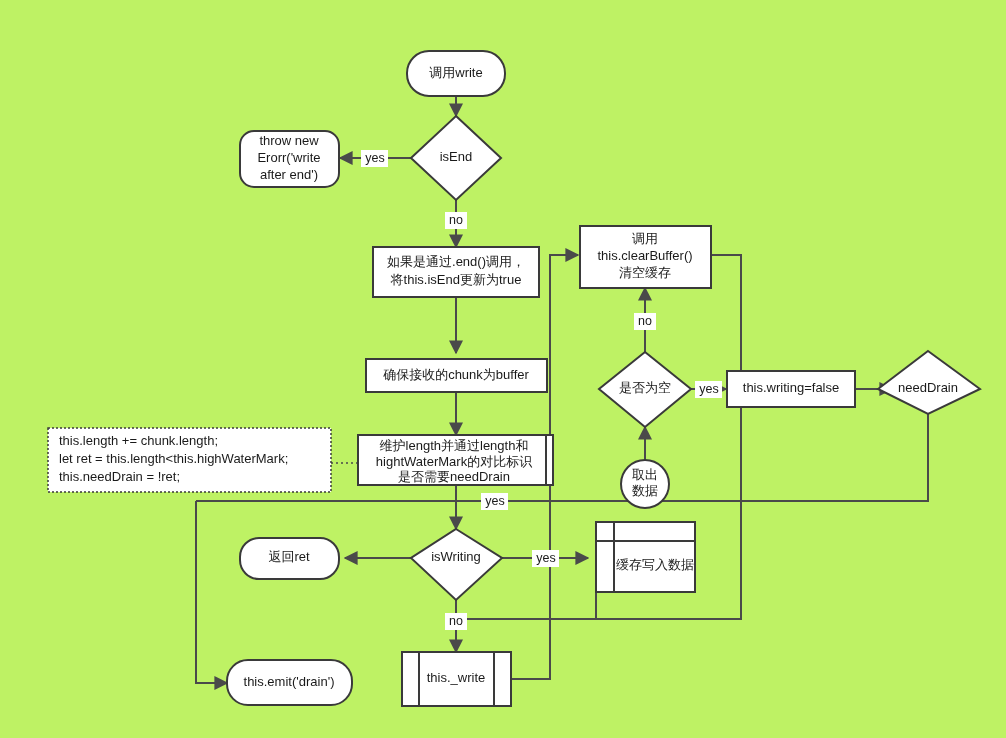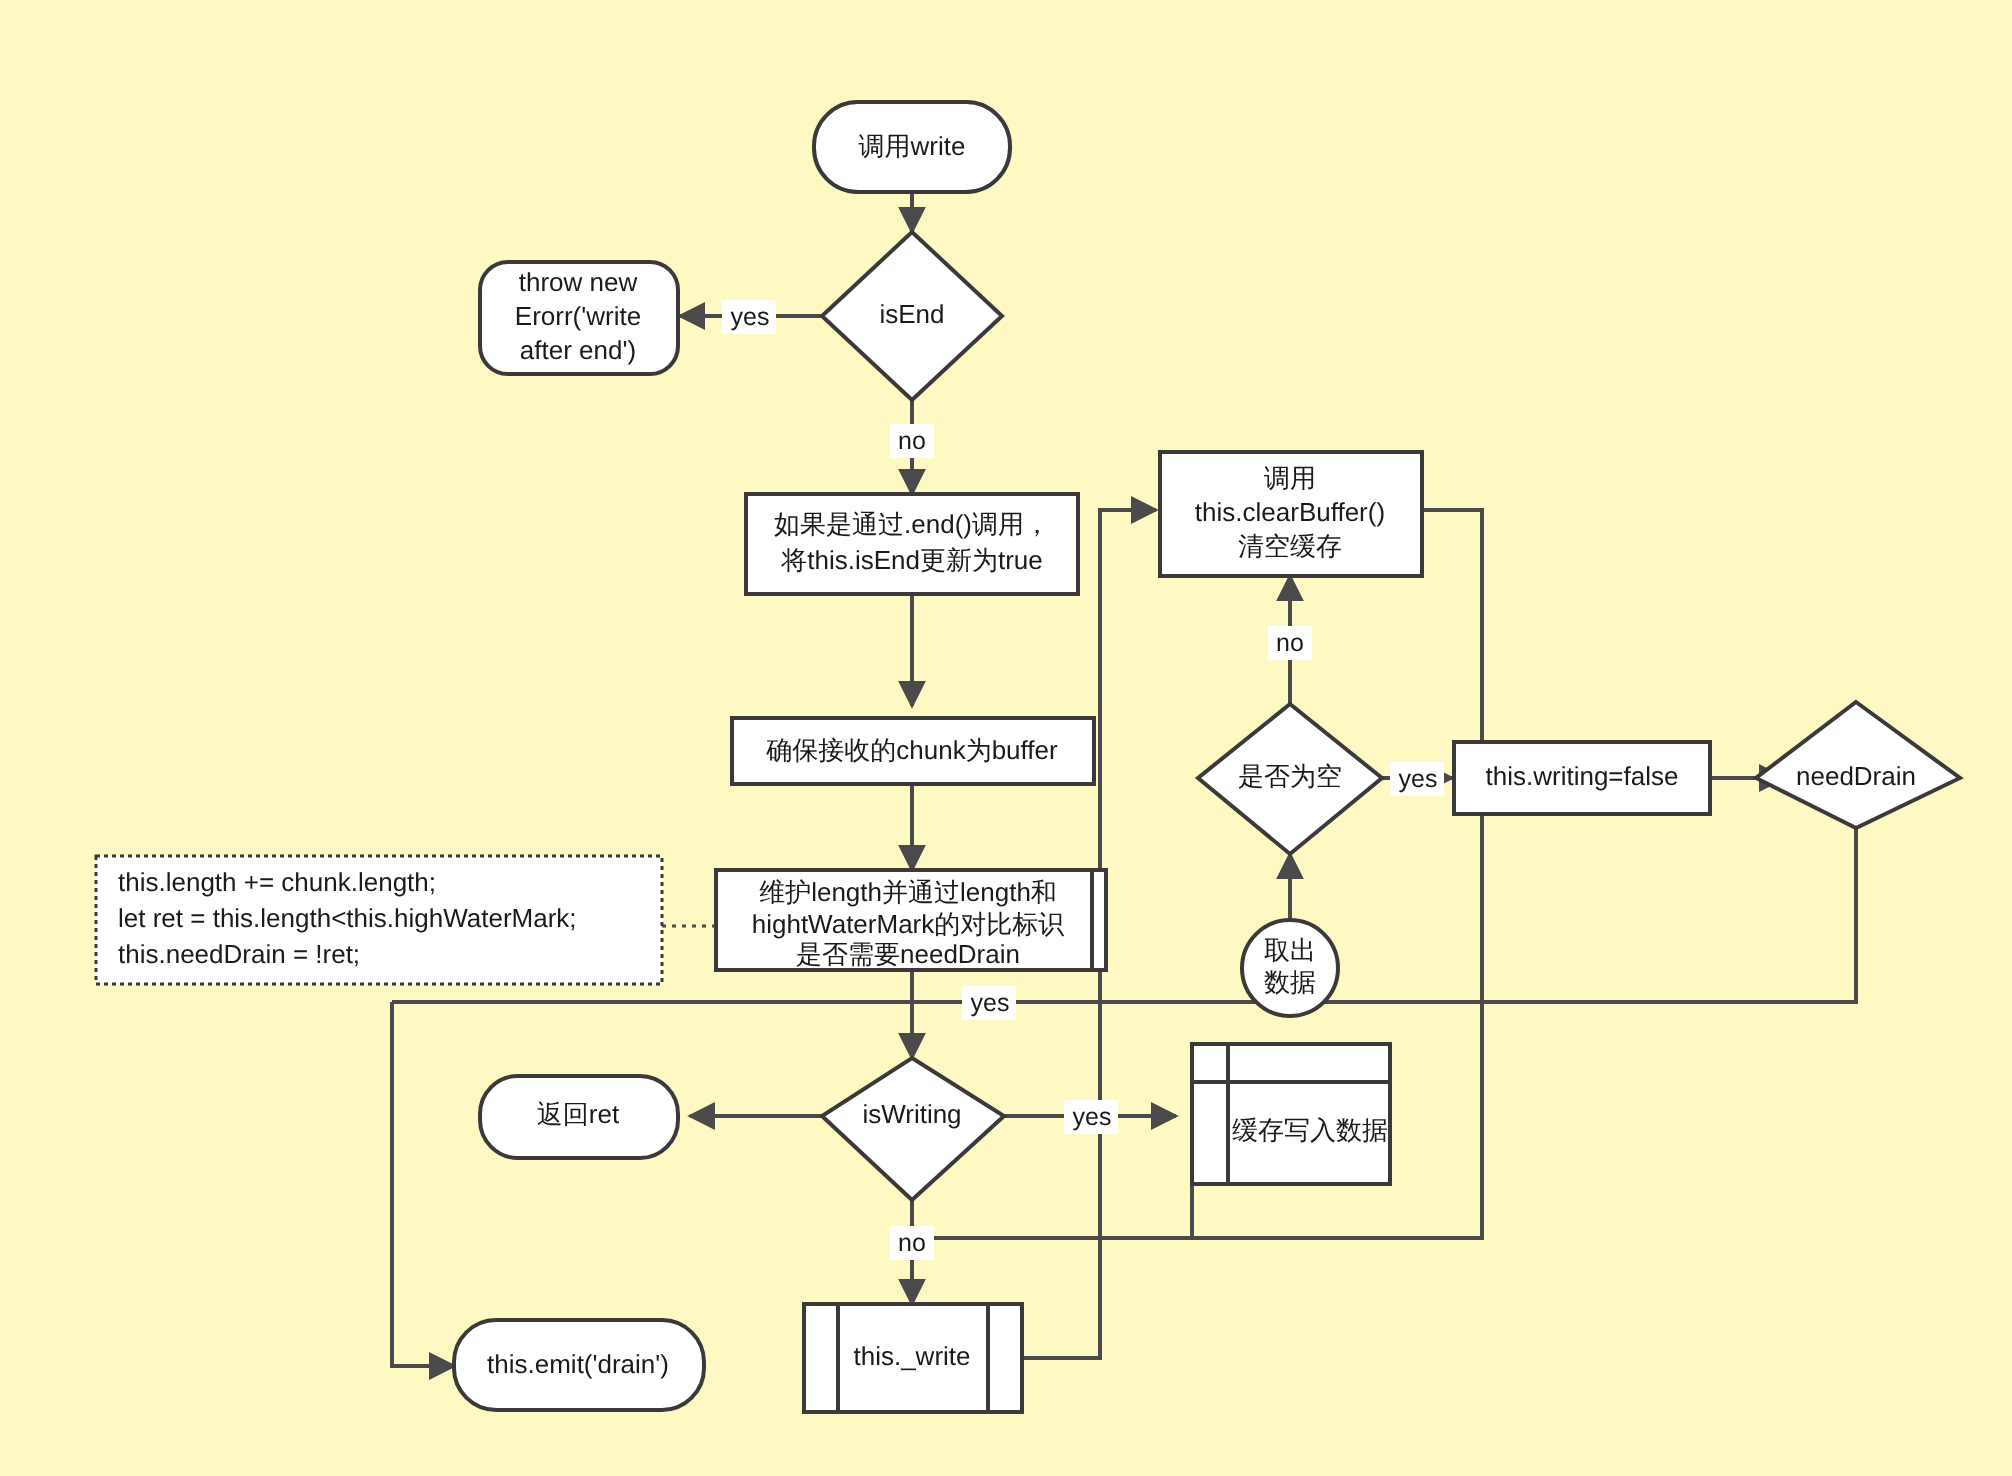--- a/index.html
+++ b/index.html
@@ -10,21 +10,21 @@
   body {
     width: 1006px;
     height: 738px;
     overflow: hidden;
     font-family: "Liberation Sans", "DejaVu Sans", sans-serif;
   }
   #canvas {
     position: relative;
     width: 1006px;
     height: 738px;
-    background: #fef9c3;
+    background: #bef264;
   }
   svg#flow {
     position: absolute;
     top: 0;
     left: 0;
     width: 1006px;
     height: 738px;
   }
   .shape-stroke { stroke: #3a3a3a; stroke-width: 2; fill: #ffffff; }
   .note-stroke { stroke: #3a3a3a; stroke-width: 1.5; fill: #ffffff; stroke-dasharray: 2 2; }

